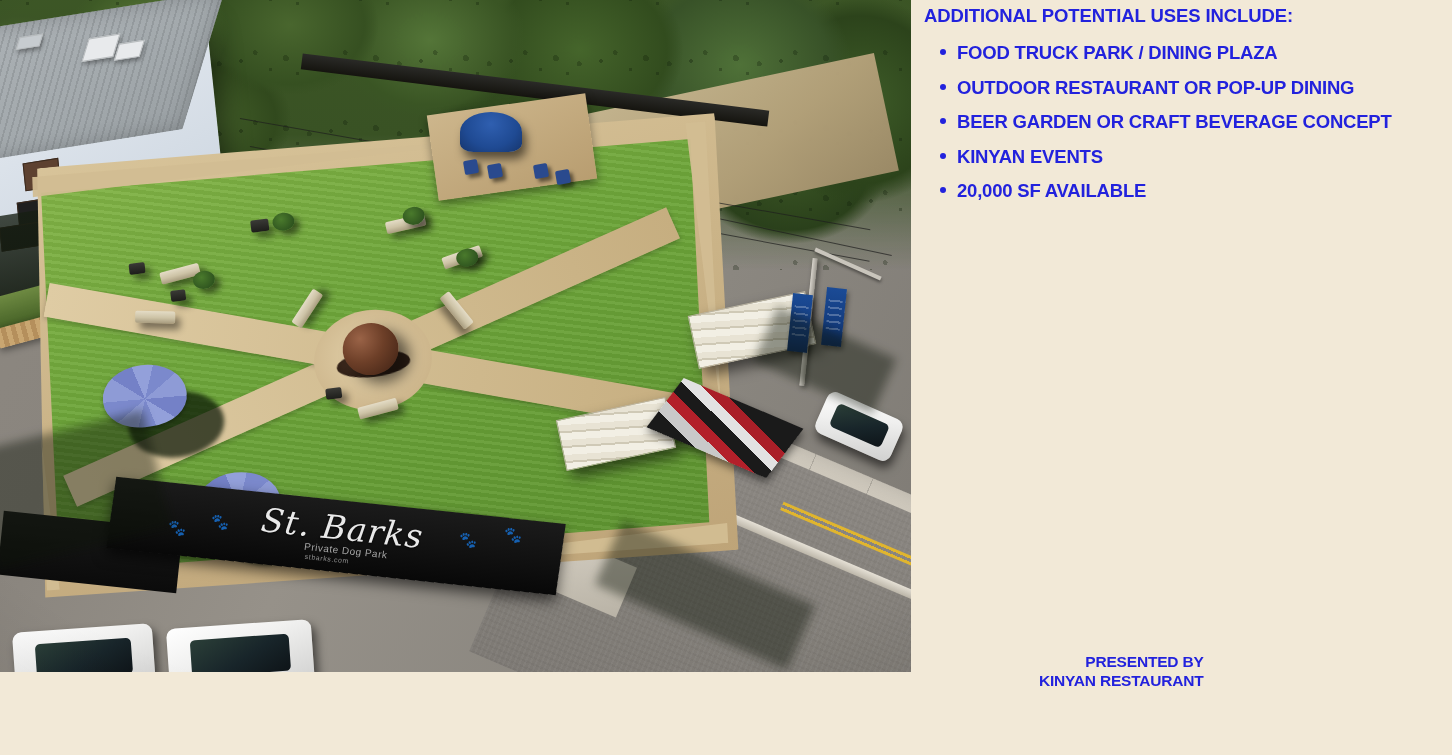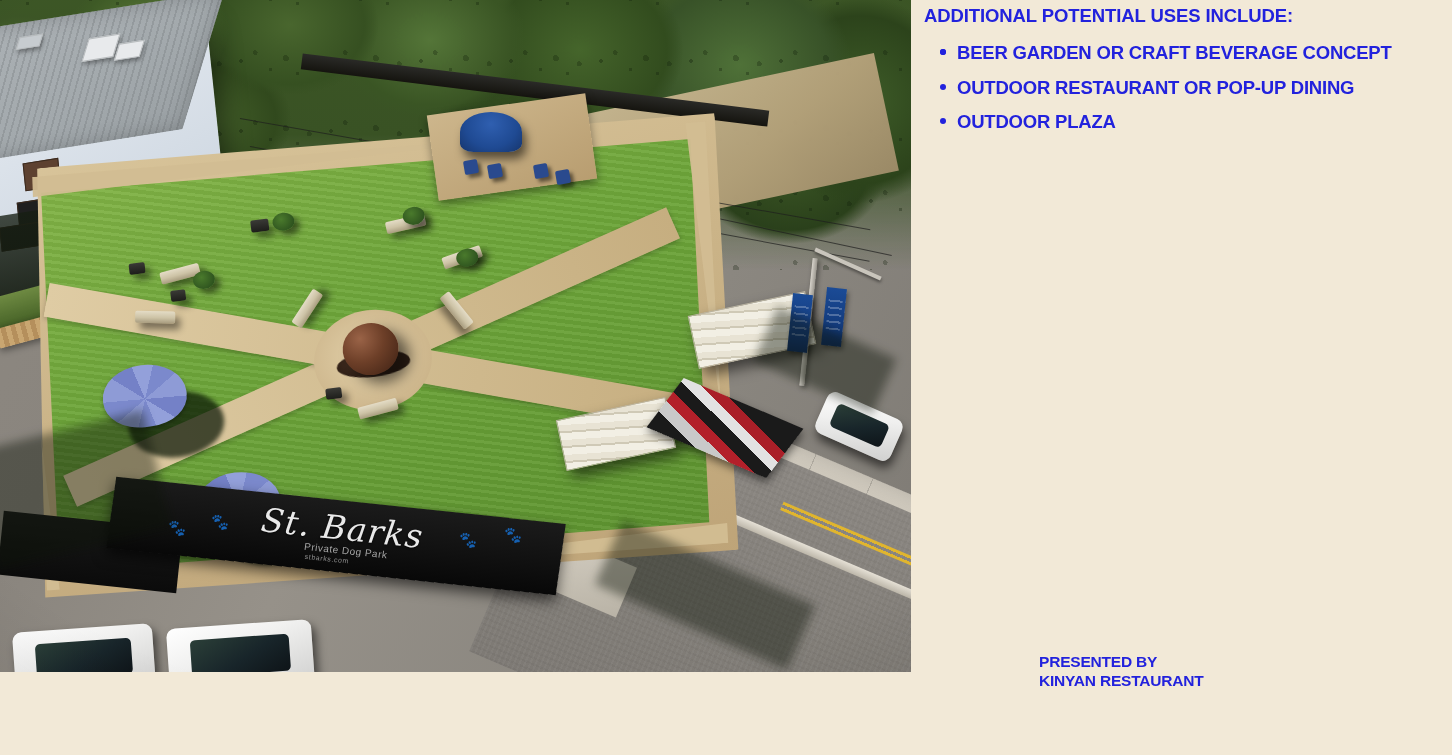--- a/index.html
+++ b/index.html
@@ -505,20 +505,21 @@
   }
   .presented {
     position: absolute;
     left: 128px; top: 653px;
     font-size: 15.5px;
     font-weight: bold;
     color: #2222DD;
     line-height: 18.5px;
     letter-spacing: -0.2px;
     white-space: nowrap;
+    text-align: right;
   }
 </style>
 </head>
 <body>
 
 <div class="slide">
 
   <div class="photo">
 
     <div class="ground"></div>
@@ -634,32 +635,37 @@
     <div class="photo-vignette"></div>
   </div>
 
   <div class="content">
 
     <div class="headline">ADDITIONAL POTENTIAL USES INCLUDE:</div>
 
     <ul class="uses-list">
       <li>
         <span class="bullet"></span>
+        <span>FOOD TRUCK PARK / DINING PLAZA</span>
+      </li>
+      <li>
+        <span class="bullet"></span>
+        <span>OUTDOOR RESTAURANT OR POP-UP DINING</span>
       </li>
       <li>
         <span class="bullet"></span>
         <span>BEER GARDEN OR CRAFT BEVERAGE CONCEPT</span>
       </li>
       <li>
         <span class="bullet"></span>
-        <span>OUTDOOR RESTAURANT OR POP-UP DINING</span>
+        <span>KINYAN EVENTS</span>
       </li>
       <li>
         <span class="bullet"></span>
-        <span>OUTDOOR PLAZA</span>
+        <span>20,000 SF AVAILABLE</span>
       </li>
     </ul>
 
     <div class="presented">
       <div>PRESENTED BY</div>
       <div>KINYAN RESTAURANT</div>
     </div>
 
   </div>
 </div>

